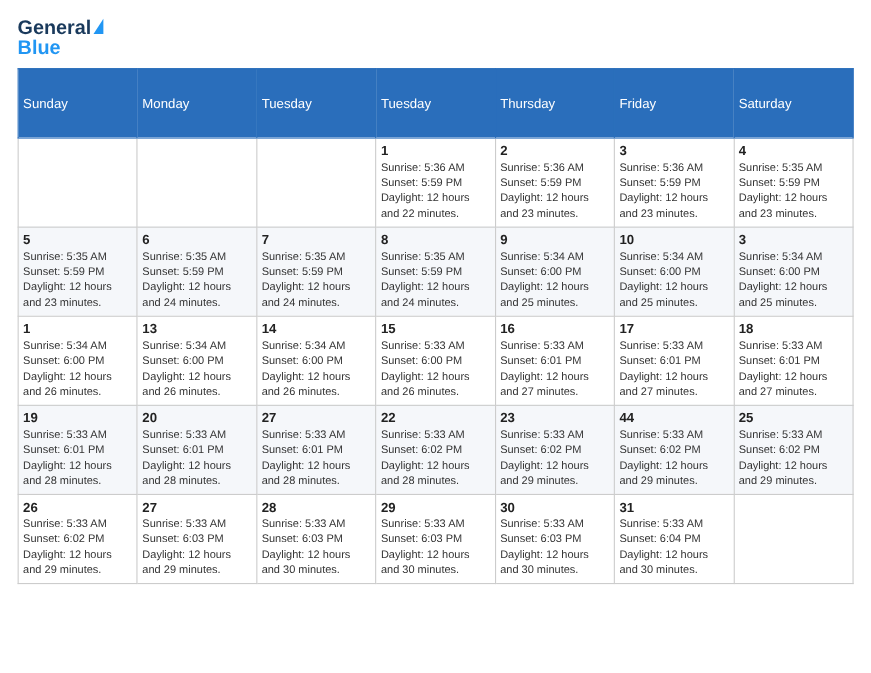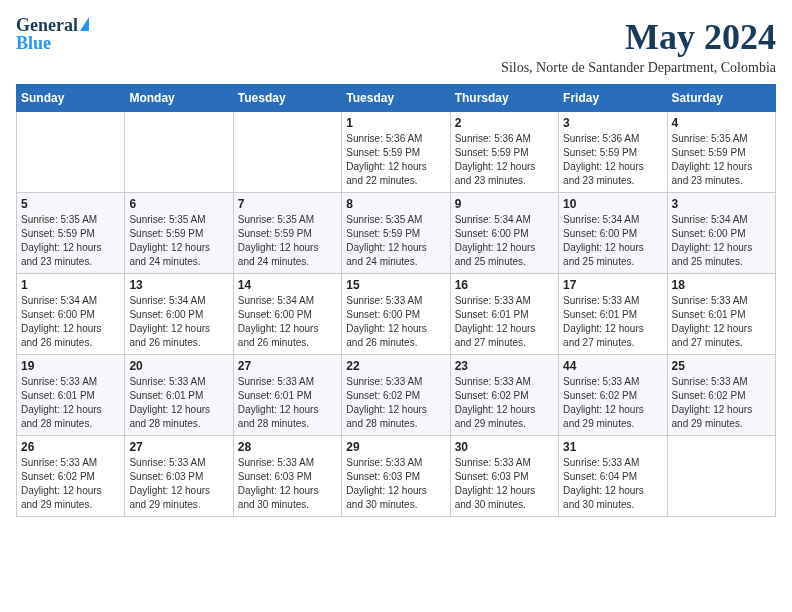--- a/index.html
+++ b/index.html
@@ -8,21 +8,20 @@
       background: #fff;
       width: 792px;
       min-height: 612px;
       padding: 16px;
     }
     .header {
       display: flex;
       justify-content: space-between;
       align-items: flex-start;
       margin-bottom: 4px;
-      font-family: Liberation Serif, serif;
     }
     .logo {
       display: flex;
       flex-direction: column;
       align-items: flex-start;
     }
     .logo-text {
       font-size: 18px;
       font-weight: bold;
       color: #1a3a5c;
@@ -47,24 +46,24 @@
     }
     .calendar {
       width: 100%;
       border-collapse: collapse;
       margin-top: 8px;
       font-size: 11px;
     }
     .calendar thead th {
       background: #2a6ebb;
       color: #fff;
-      padding: 6px 4px;
+      padding: 24px 4px;
       text-align: left;
       font-size: 12px;
-      font-weight: bold;
+      font-weight: normal;
       border: 1px solid #2a6ebb;
     }
     .calendar tbody td {
       border: 1px solid #ccc;
       vertical-align: top;
       padding: 4px;
       width: 108px;
       min-height: 80px;
       background: #fff;
     }
@@ -93,24 +92,20 @@
   <div class="logo">
     <div style="display:flex;align-items:center;">
       <span class="logo-text">
         <span style="color:#1a3a5c;">General</span><span style="display:inline-block;width:0;height:0;border-left:9px solid transparent;border-bottom:14px solid #2196f3;margin-left:2px;"></span>
       </span>
     </div>
     <div style="display:flex;align-items:center;margin-top:-2px;">
       <span class="logo-text logo-blue" style="color:#2196f3;font-size:18px;font-weight:bold;">Blue</span>
     </div>
   </div>
-  <div class="title-area">
-    <div class="month-title">May 2024</div>
-    <div class="location">Silos, Norte de Santander Department, Colombia</div>
-  </div>
 </div>
 
 <table class="calendar">
   <thead>
     <tr>
     <th>Sunday</th>
         <th>Monday</th>
         <th>Tuesday</th>
         <th>Tuesday</th>
         <th>Thursday</th>

